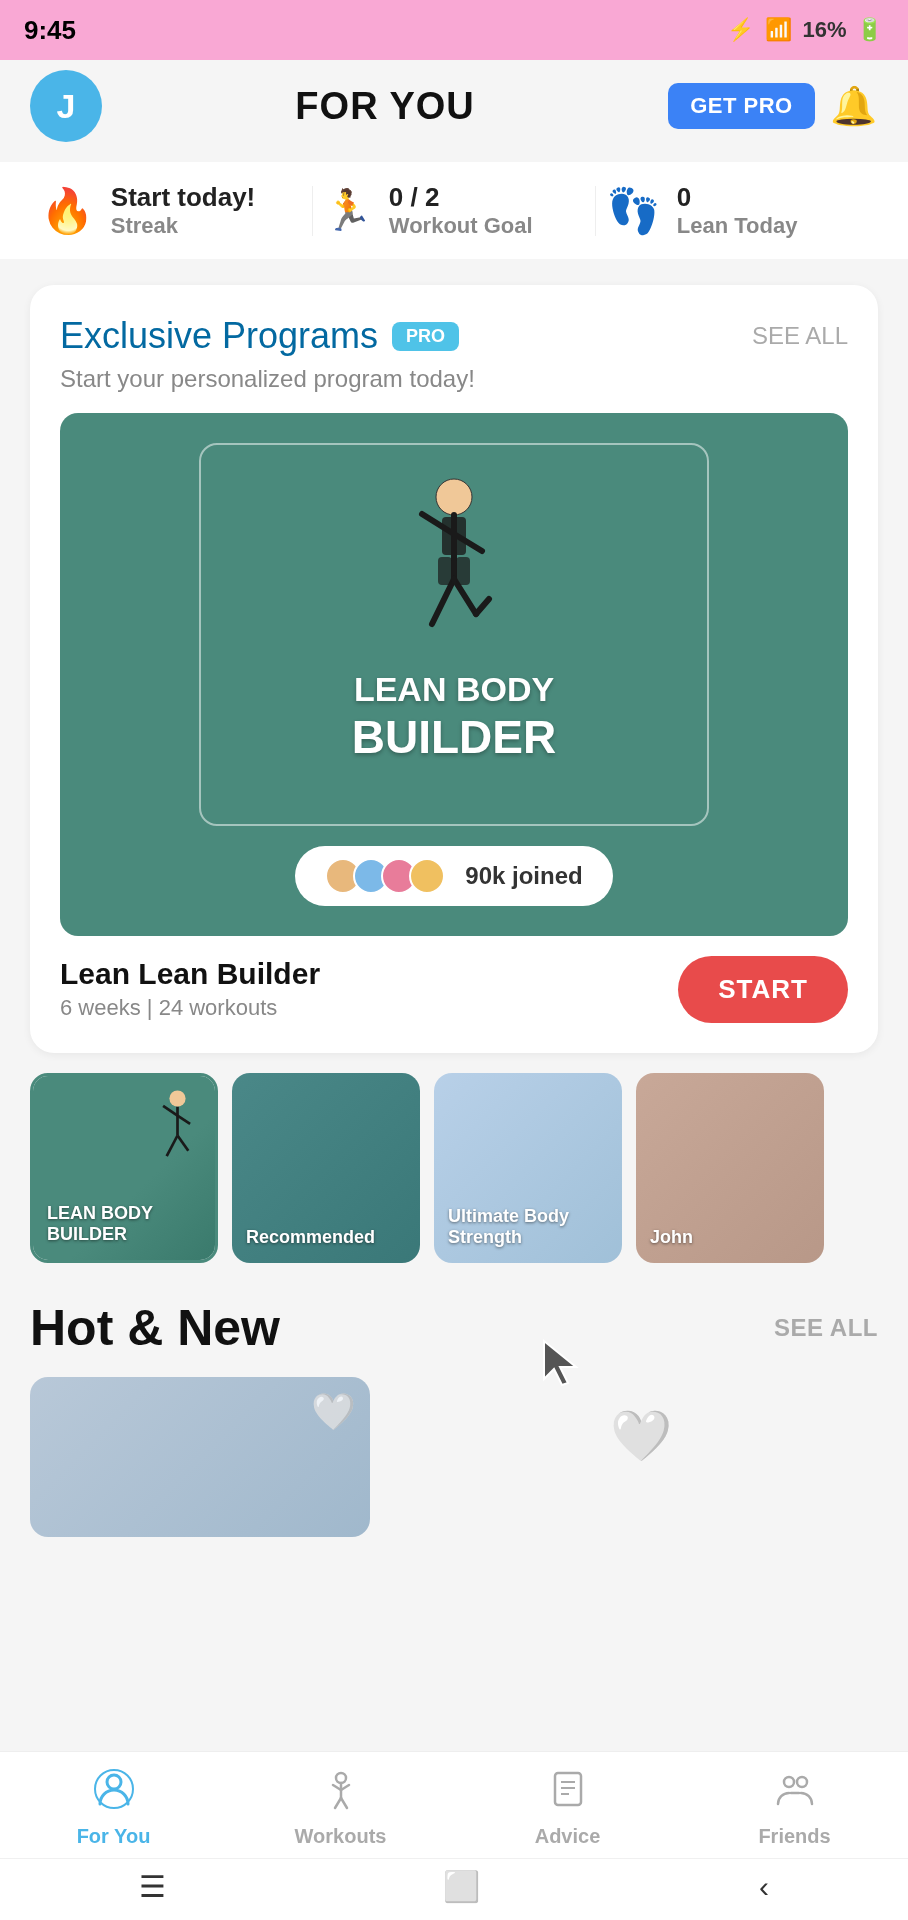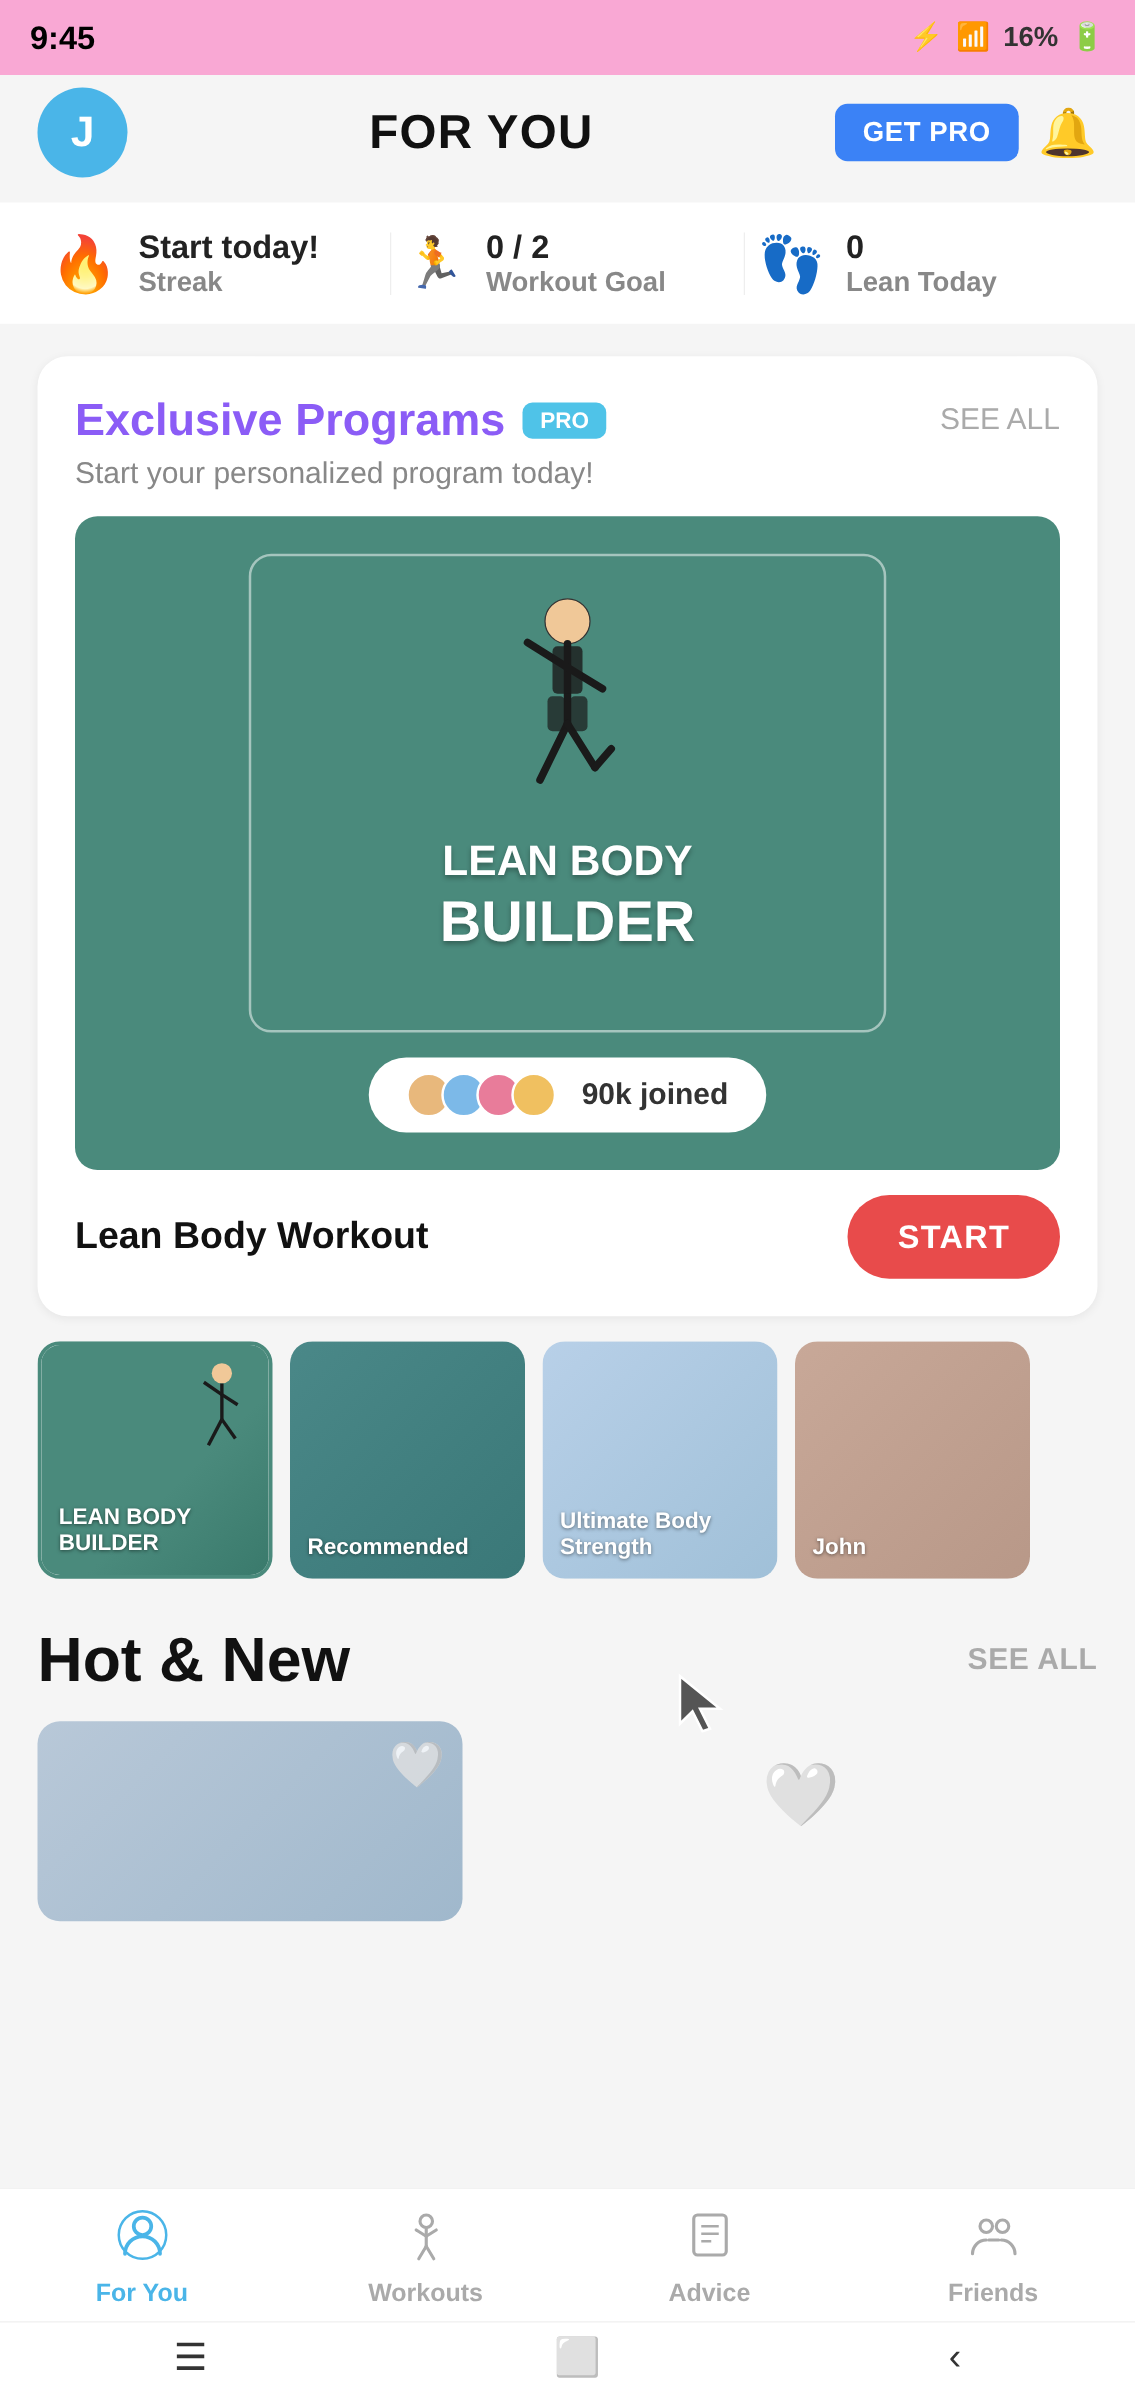--- a/index.html
+++ b/index.html
@@ -138,22 +138,22 @@
       justify-content: space-between;
       margin-bottom: 8px;
     }
     .programs-title-row {
       display: flex;
       align-items: center;
       gap: 14px;
     }
     .programs-title {
       font-size: 36px;
-      font-weight: 700;
-      color: #8b5cf6;
+      font-weight: 400;
+      color: #0369a1;
     }
     .pro-badge {
       background: #4fc3e8;
       color: white;
       font-size: 18px;
       font-weight: 700;
       padding: 4px 14px;
       border-radius: 8px;
     }
     .see-all-link {
@@ -486,21 +486,22 @@
           <div class="mini-avatar" style="background:#7cb9e8;"></div>
           <div class="mini-avatar" style="background:#e87c9a;"></div>
           <div class="mini-avatar" style="background:#f0c060;"></div>
         </div>
         <span class="joined-text">90k joined</span>
       </div>
     </div>
 
     <div class="program-info-row">
       <div class="program-info-left">
-        <div class="program-info-name">Lean Body Workout</div>
+        <div class="program-info-name">Lean Lean Builder</div>
+        <div class="program-info-detail">6 weeks | 24 workouts</div>
       </div>
       <button class="start-btn">START</button>
     </div>
   </div>
 
   <div class="carousel-row">
 
     <div class="carousel-item" style="border: 3px solid #4a8a7c;">
       <div class="carousel-item-bg carousel-bg-1">
         <div style="display:flex;flex-direction:column;align-items:flex-start;width:100%;">

